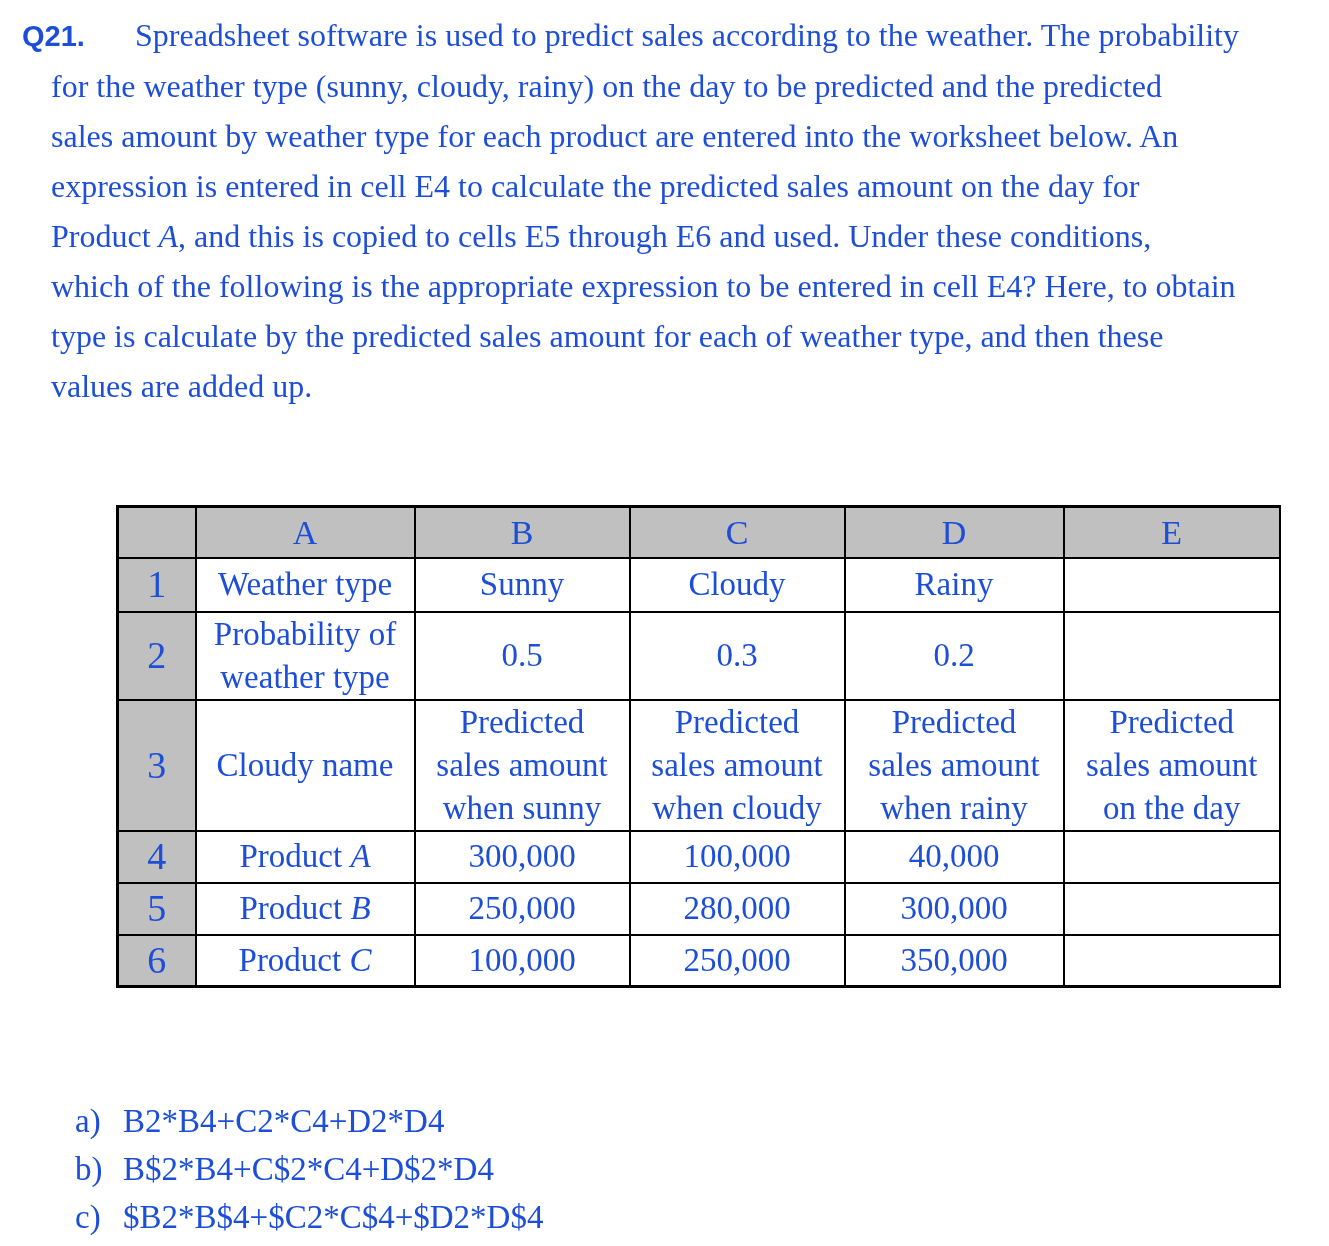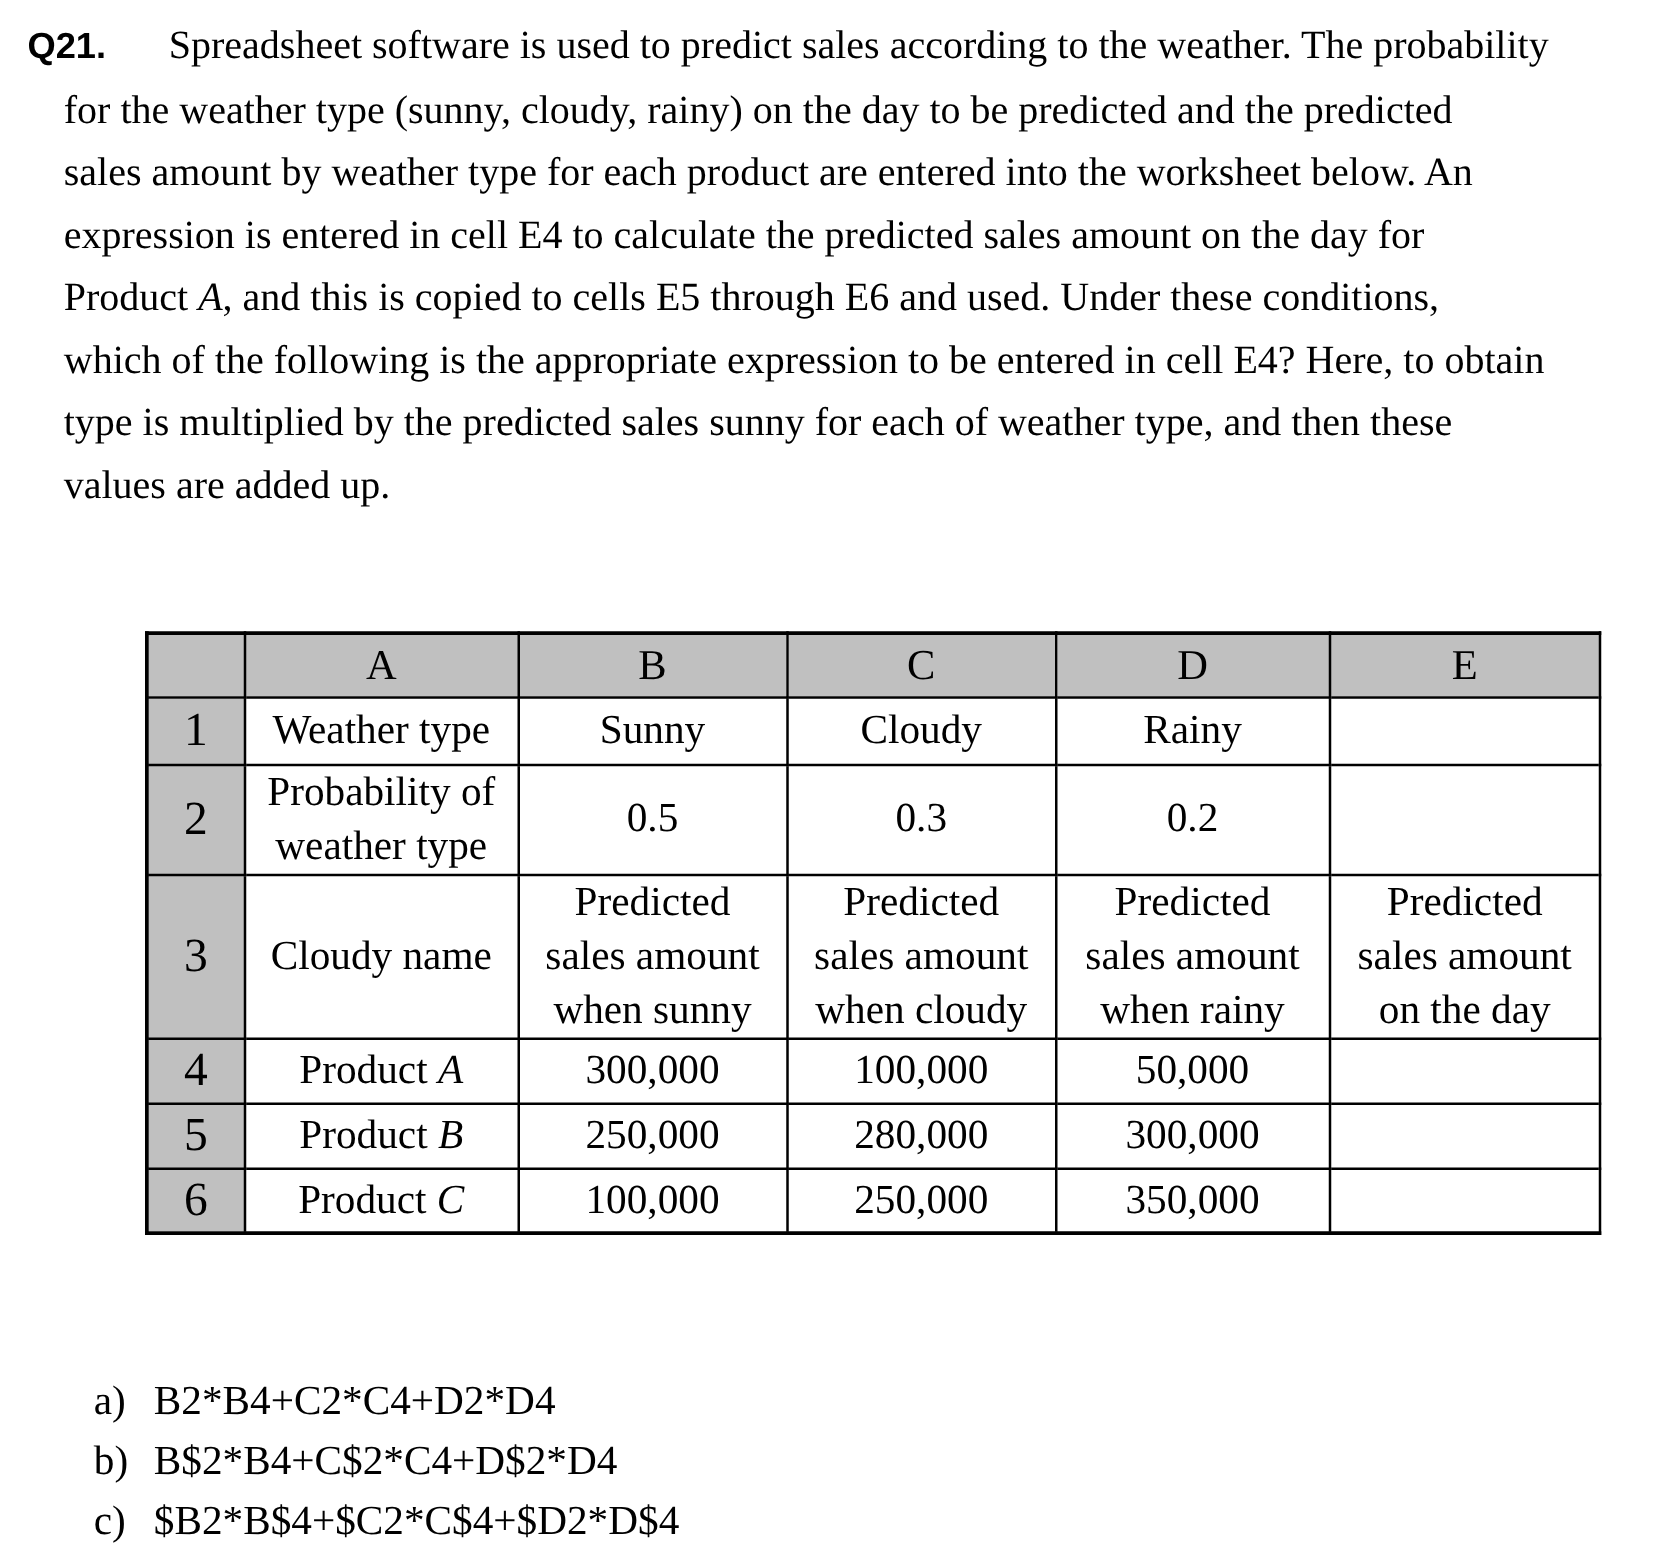--- a/index.html
+++ b/index.html
@@ -1,21 +1,21 @@
 <!DOCTYPE html>
 <html><head>
 <meta charset="utf-8">
 <style>
   html,body { margin:0; padding:0; background:#ffffff; }
   #page {
     position:relative;
     width:1281px;
     height:1246px;
     background:#ffffff;
-    color:#000000;
+    color:#1d4ed8;
     font-family:"Liberation Serif", serif;
     overflow:hidden;
   }
 
   
   #question {
     position:absolute;
     left:0; top:10px;
     width:1329px;
   }
@@ -80,21 +80,21 @@
 
 <div id="page">
 
   <div id="question">
     <div class="qline first"><span class="qnum">Q21.</span><span>Spreadsheet software is used to predict sales according to the weather. The probability</span></div>
     <div class="qline">for the weather type (sunny, cloudy, rainy) on the day to be predicted and the predicted</div>
     <div class="qline">sales amount by weather type for each product are entered into the worksheet below. An</div>
     <div class="qline">expression is entered in cell E4 to calculate the predicted sales amount on the day for</div>
     <div class="qline">Product <i>A</i>, and this is copied to cells E5 through E6 and used. Under these conditions,</div>
     <div class="qline">which of the following is the appropriate expression to be entered in cell E4? Here, to obtain</div>
-    <div class="qline">type is multiplied by the predicted sales sunny for each of weather type, and then these</div>
+    <div class="qline">type is calculate by the predicted sales amount for each of weather type, and then these</div>
     <div class="qline">values are added up.</div>
   </div>
 
   <table id="worksheet">
     <colgroup>
       <col style="width:78px">
         <col style="width:219px">
         <col style="width:215px">
       <col style="width:215px">
         <col style="width:219px">
@@ -140,21 +140,21 @@
 when rainy</td>
       <td>Predicted
 sales amount
 on the day</td>
     </tr>
     <tr style="height:52px">
       <td class="gray rownum">4</td>
       <td>Product <i>A</i></td>
       <td>300,000</td>
       <td>100,000</td>
-      <td>50,000</td>
+      <td>40,000</td>
       <td></td>
     </tr>
     <tr style="height:52px">
       <td class="gray rownum">5</td>
       <td>Product <i>B</i></td>
       <td>250,000</td>
       <td>280,000</td>
       <td>300,000</td>
       <td></td>
     </tr>

